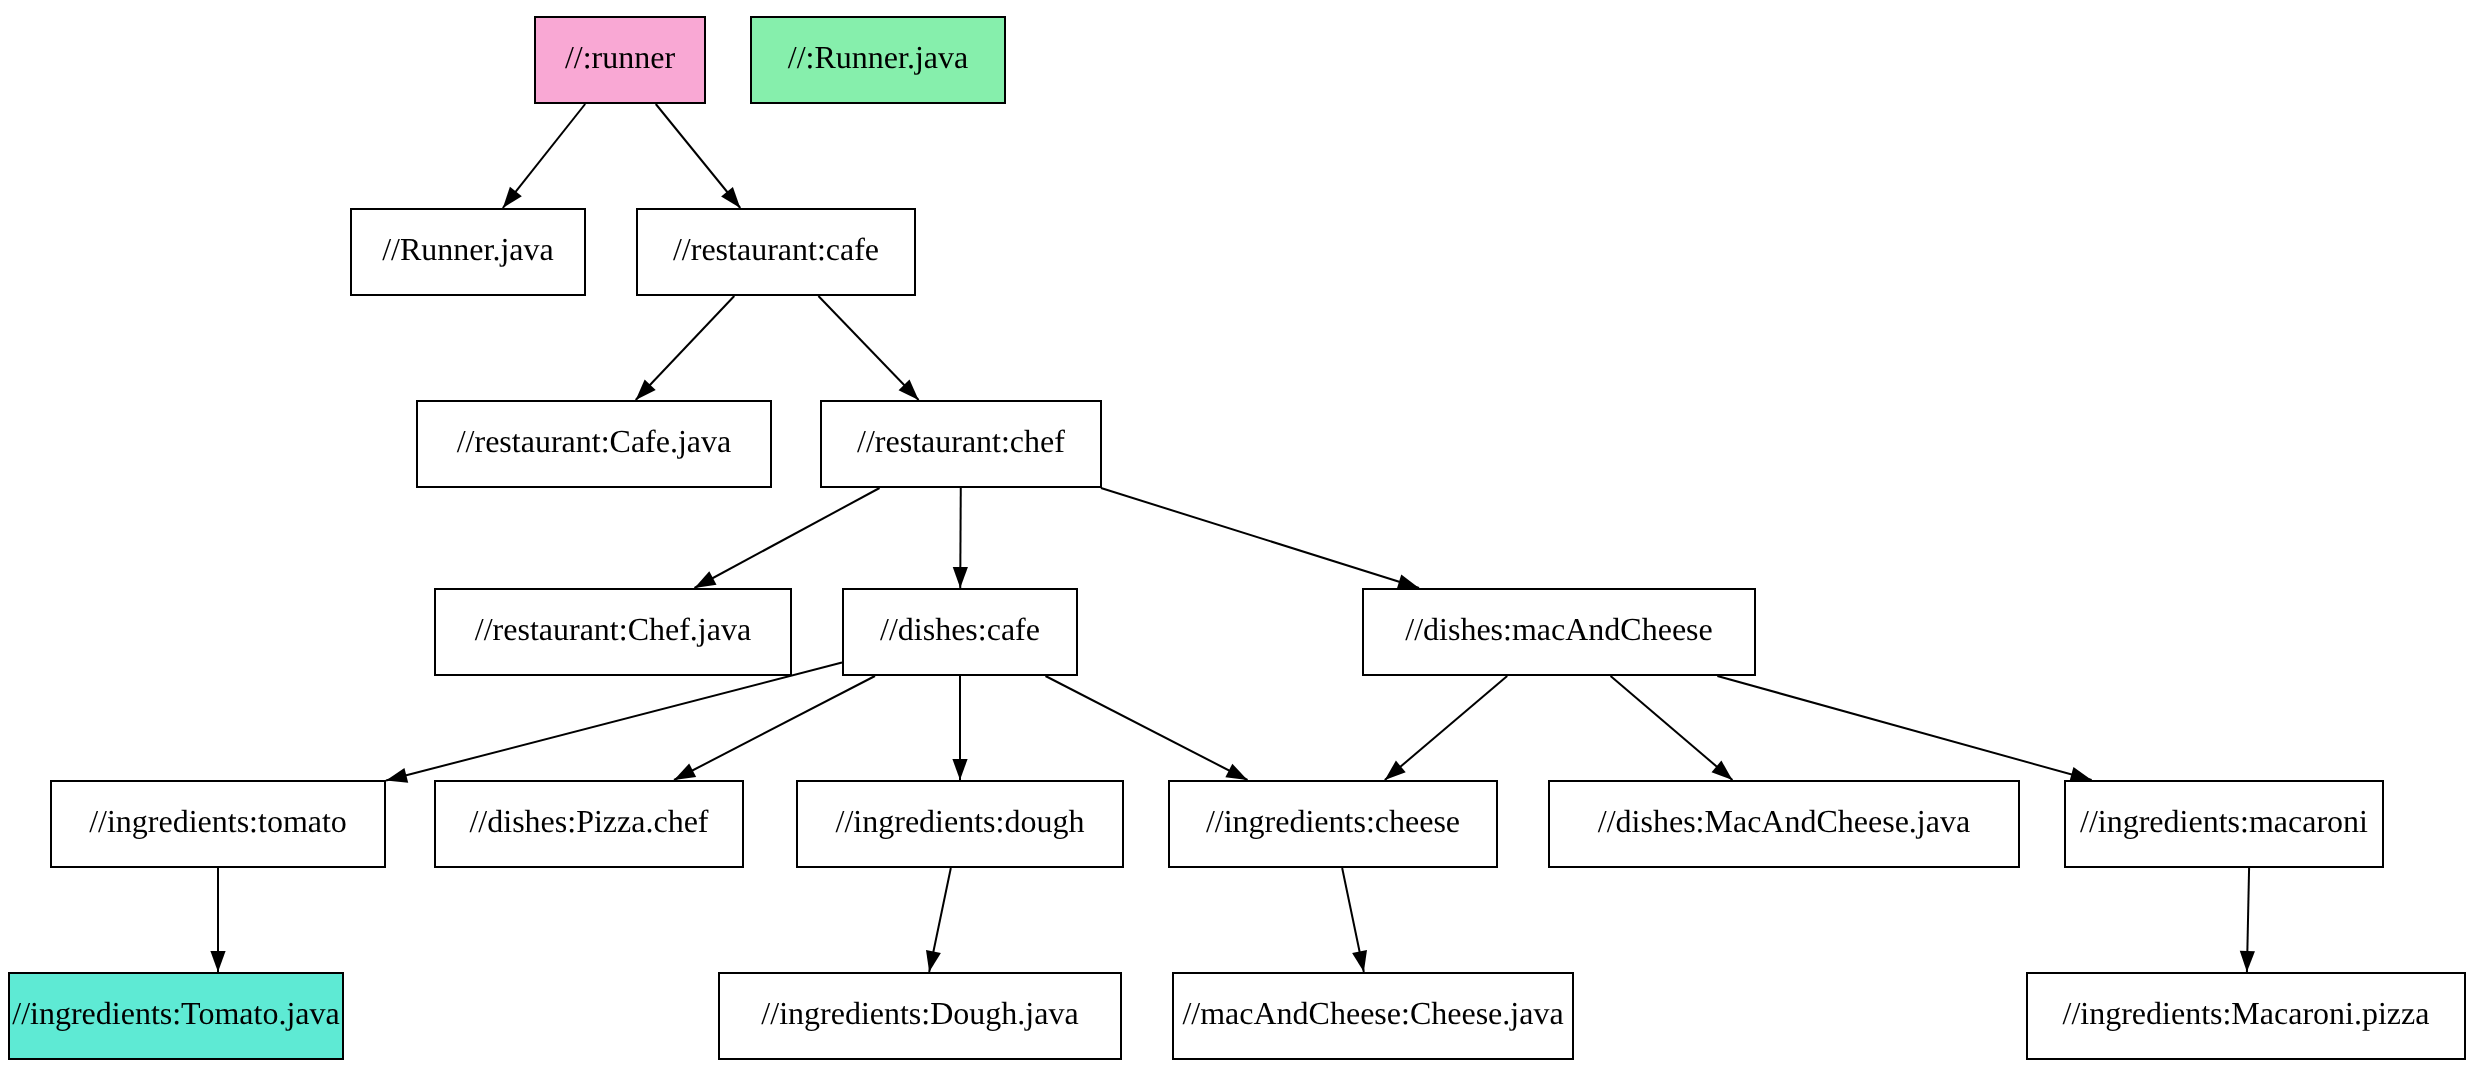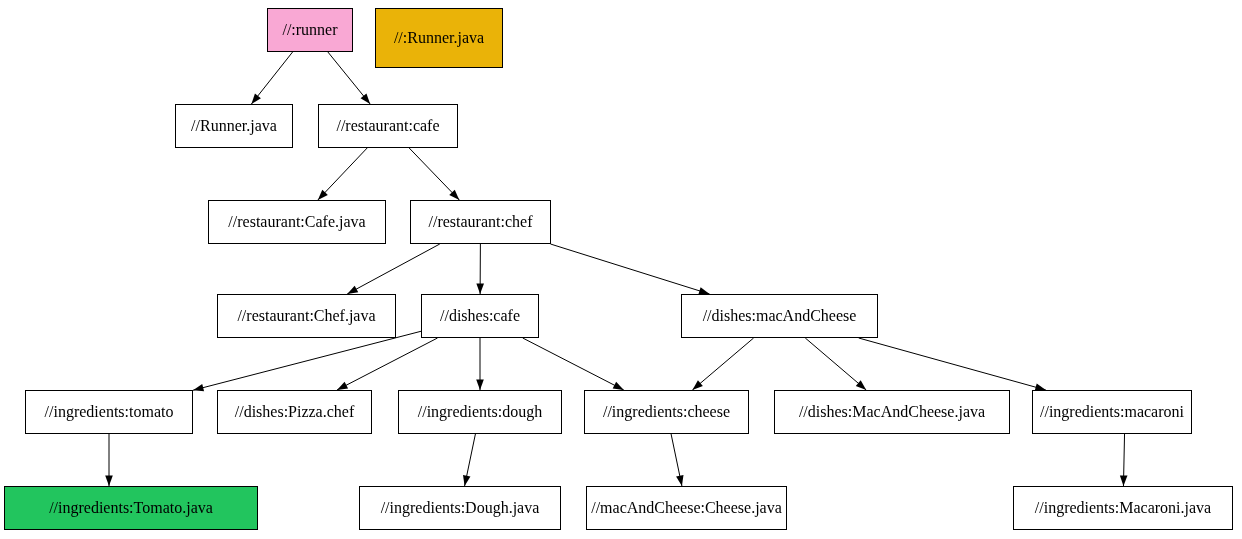--- a/index.html
+++ b/index.html
@@ -67,21 +67,21 @@
         <line x1="109" y1="434" x2="109" y2="486" stroke="#000000" stroke-width="1" marker-end="url(#arrowhead)"></line>
         <line x1="475.4166666666667" y1="434" x2="464.5833333333333" y2="486" stroke="#000000" stroke-width="1" marker-end="url(#arrowhead)"></line>
         <line x1="671.0833333333334" y1="434" x2="681.9166666666666" y2="486" stroke="#000000" stroke-width="1" marker-end="url(#arrowhead)"></line>
         <line x1="1124.5416666666667" y1="434" x2="1123.4583333333333" y2="486" stroke="#000000" stroke-width="1" marker-end="url(#arrowhead)"></line>
       </g>
   </svg>
   <div id="node-layer">
       <div class="node" style="left: 267px; top: 8px; width: 86px; height: 44px; border-color: rgb(0, 0, 0); background: #f9a8d4; color: rgb(0, 0, 0);">
         <span>//:runner</span>
       </div>
-      <div class="node" style="left: 375px; top: 8px; width: 128px; height: 60px; border-color: rgb(0, 0, 0); background: #eab308; color: rgb(0, 0, 0);">
+      <div class="node" style="left: 375px; top: 8px; width: 128px; height: 44px; border-color: rgb(0, 0, 0); background: #86efac; color: rgb(0, 0, 0);">
         <span>//:Runner.java</span>
       </div>
       <div class="node" style="left: 175px; top: 104px; width: 118px; height: 44px; border-color: rgb(0, 0, 0); background: rgb(255, 255, 255); color: rgb(0, 0, 0);">
         <span>//Runner.java</span>
       </div>
       <div class="node" style="left: 318px; top: 104px; width: 140px; height: 44px; border-color: rgb(0, 0, 0); background: rgb(255, 255, 255); color: rgb(0, 0, 0);">
         <span>//restaurant:cafe</span>
       </div>
       <div class="node" style="left: 208px; top: 200px; width: 178px; height: 44px; border-color: rgb(0, 0, 0); background: rgb(255, 255, 255); color: rgb(0, 0, 0);">
         <span>//restaurant:Cafe.java</span>
@@ -109,26 +109,26 @@
       </div>
       <div class="node" style="left: 584px; top: 390px; width: 165px; height: 44px; border-color: rgb(0, 0, 0); background: rgb(255, 255, 255); color: rgb(0, 0, 0);">
         <span>//ingredients:cheese</span>
       </div>
       <div class="node" style="left: 774px; top: 390px; width: 236px; height: 44px; border-color: rgb(0, 0, 0); background: rgb(255, 255, 255); color: rgb(0, 0, 0);">
         <span>//dishes:MacAndCheese.java</span>
       </div>
       <div class="node" style="left: 1032px; top: 390px; width: 160px; height: 44px; border-color: rgb(0, 0, 0); background: rgb(255, 255, 255); color: rgb(0, 0, 0);">
         <span>//ingredients:macaroni</span>
       </div>
-      <div class="node" style="left: 4px; top: 486px; width: 254px; height: 44px; border-color: rgb(0, 0, 0); background: #22c55e; color: rgb(0, 0, 0);">
+      <div class="node" style="left: 4px; top: 486px; width: 168px; height: 44px; border-color: rgb(0, 0, 0); background: #5eead4; color: rgb(0, 0, 0);">
         <span>//ingredients:Tomato.java</span>
       </div>
       <div class="node" style="left: 359px; top: 486px; width: 202px; height: 44px; border-color: rgb(0, 0, 0); background: rgb(255, 255, 255); color: rgb(0, 0, 0);">
         <span>//ingredients:Dough.java</span>
       </div>
       <div class="node" style="left: 586px; top: 486px; width: 201px; height: 44px; border-color: rgb(0, 0, 0); background: rgb(255, 255, 255); color: rgb(0, 0, 0);">
         <span>//macAndCheese:Cheese.java</span>
       </div>
       <div class="node" style="left: 1013px; top: 486px; width: 220px; height: 44px; border-color: rgb(0, 0, 0); background: rgb(255, 255, 255); color: rgb(0, 0, 0);">
-        <span>//ingredients:Macaroni.java</span>
+        <span>//ingredients:Macaroni.pizza</span>
       </div>
     </div>
 </div>
 
 </body></html>

